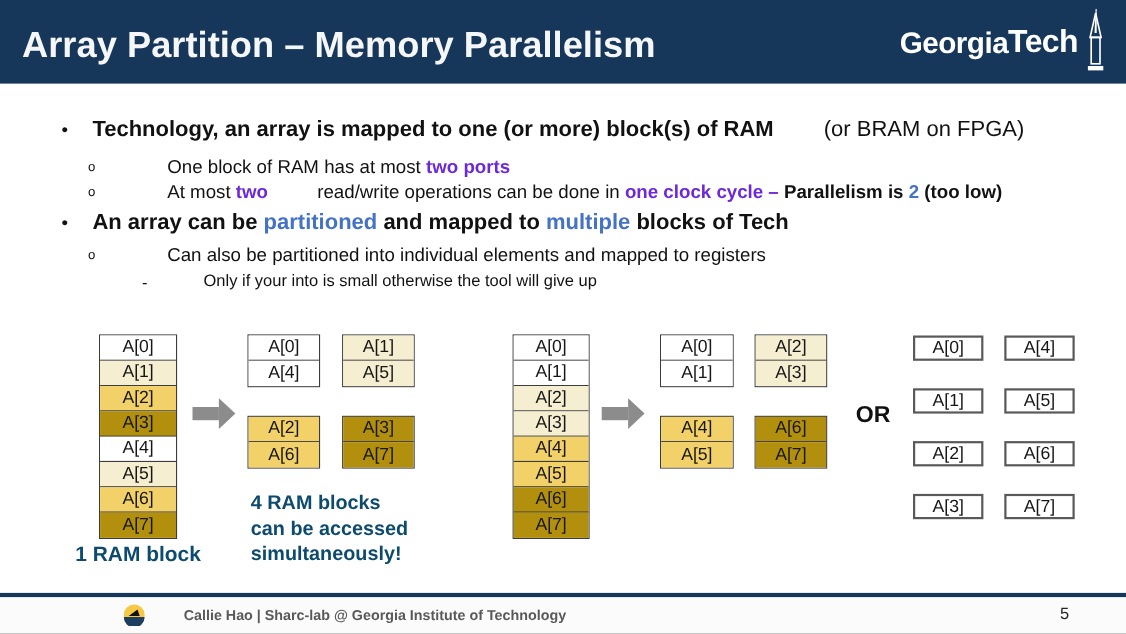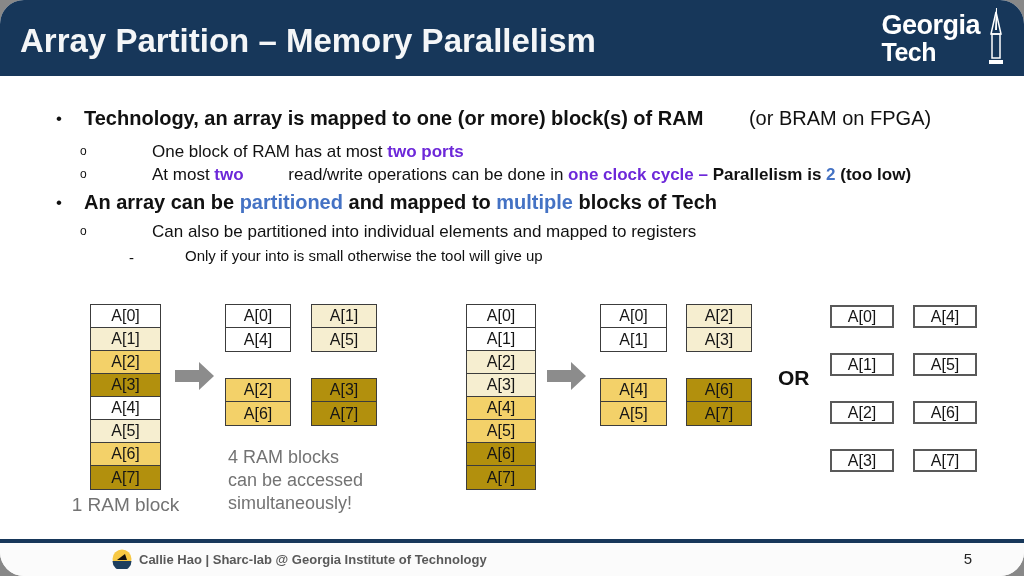--- a/index.html
+++ b/index.html
@@ -1,58 +1,58 @@
 <!DOCTYPE html>
 <html><head>
 <meta charset="utf-8">
 <style>
   html,body{margin:0;padding:0;background:#888;}
   .slide{
     position:relative; width:1024px; height:576px; background:#ffffff;
-    font-family:"Liberation Sans", sans-serif; overflow:hidden; margin:0 auto;border-radius:24px;
+    font-family:"Liberation Sans", sans-serif; overflow:hidden; margin:0 auto;
   }
   
   .header{position:absolute;left:0;top:0;width:1024px;height:76px;background:#17375a;}
   .header .title{
     position:absolute;left:20px;top:22px;color:#f4f6f8;font-size:33px;font-weight:700;
     letter-spacing:0px;white-space:nowrap;
   }
   .gt-logo{position:absolute;right:18px;top:8px;display:flex;align-items:center;gap:6px;}
-  .gt-text{display:flex;flex-direction:column;line-height:1;margin-left:12px;}
+  .gt-text{display:flex;flex-direction:row;align-items:flex-end;line-height:1;margin-left:12px;}
   .gt-text .l1{color:#fff;font-weight:700;font-size:27px;letter-spacing:-0.5px;}
-  .gt-text .l2{color:#fff;font-weight:700;font-size:25px;letter-spacing:-0.5px;margin-top:1px;}
+  .gt-text .l2{color:#fff;font-weight:700;font-size:29px;letter-spacing:-0.5px;margin-top:1px;}
   .gt-tower{width:20px;height:60px;}
   
   .bullet-line{position:absolute;left:0;width:1024px;white-space:nowrap;color:#111;}
   .bullet-line .marker{position:absolute;}
   .bullet-line .segs{position:absolute;}
   .s-plain{font-weight:400;color:#111;padding-left:40px;}
   .s-bold{font-weight:700;color:#111;}
   .s-blue{font-weight:700;color:#6d28d9;}
   .s-blueBold{font-weight:700;color:#4472c4;}
   
   .stack{position:absolute;border:1px solid #3c3c3c;box-sizing:border-box;}
   .cell{height:23px;box-sizing:border-box;border-bottom:1px solid #3c3c3c;
         display:flex;align-items:center;justify-content:center;
         font-size:16px;color:#161616;}
   .cell:last-child{border-bottom:none;}
   .block{position:absolute;border:1px solid #3c3c3c;box-sizing:border-box;}
   .arrow{position:absolute;width:24px;height:12px;background:#8c8c8c;}
   .arrow:after{content:"";position:absolute;right:-15px;top:-8px;width:0;height:0;
         border-left:15px solid #8c8c8c;border-top:14px solid transparent;border-bottom:14px solid transparent;}
-  .caption{position:absolute;font-weight:400;color:#737373;}
+  .caption{position:absolute;font-weight:700;color:#0c4a6e;}
   .cap-center{text-align:center;}
   .reg{position:absolute;border:2px solid #595959;box-sizing:border-box;background:#fff;
         display:flex;align-items:center;justify-content:center;font-size:16px;color:#161616;}
   .or-label{position:absolute;font-weight:700;font-size:21px;color:#111;}
   
   .footer-line{position:absolute;left:0;top:539px;width:1024px;height:4px;background:#17375a;}
   .footer{position:absolute;left:0;top:543px;width:1024px;height:33px;background:#fbfbfb;}
   .footer-item{position:absolute;top:6px;display:flex;align-items:center;gap:7px;}
-  .footer-text{font-size:13px;font-weight:700;color:#595959;white-space:nowrap;}
+  .footer-text{font-size:13px;font-weight:700;color:#595959;white-space:nowrap;margin-left:28px;}
   .page-num{position:absolute;right:52px;top:7px;font-size:15px;color:#262626;}
   .sharc-logo{width:20px;height:20px;}
   .home-icon{width:18px;height:16px;}
 </style>
 </head>
 <body>
 
 <div class="slide">
 
   <div class="header">

